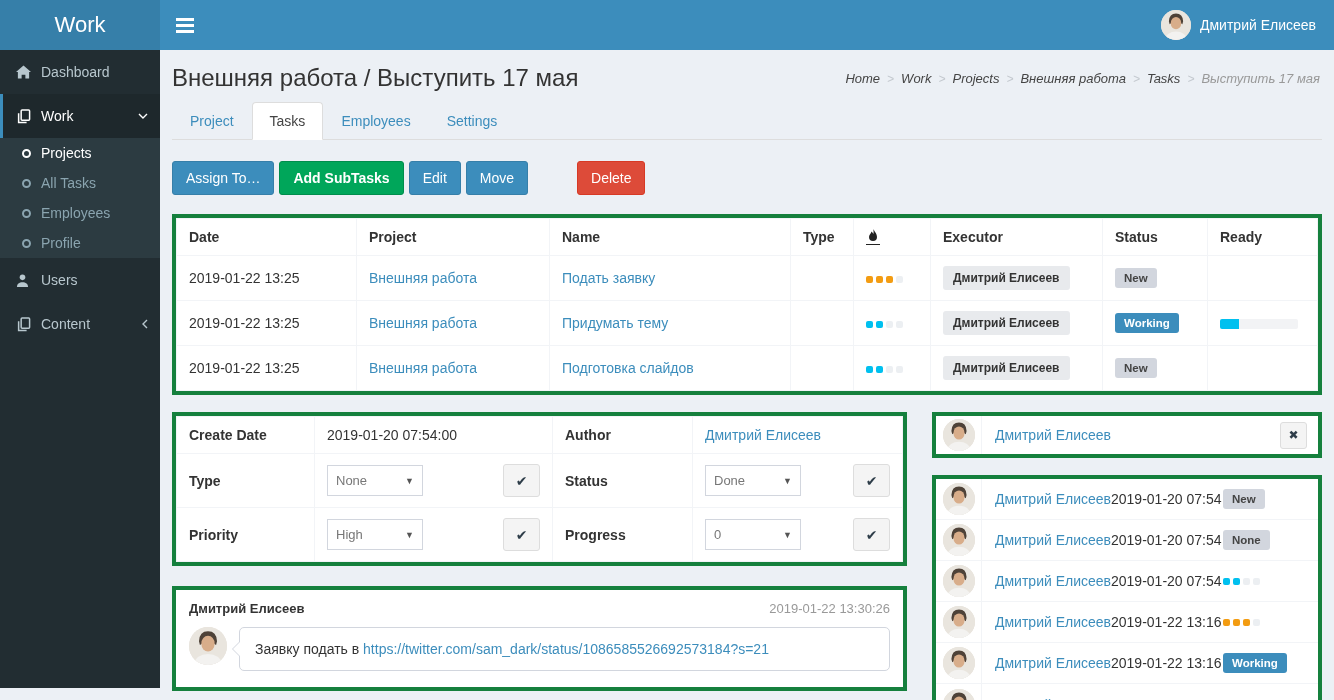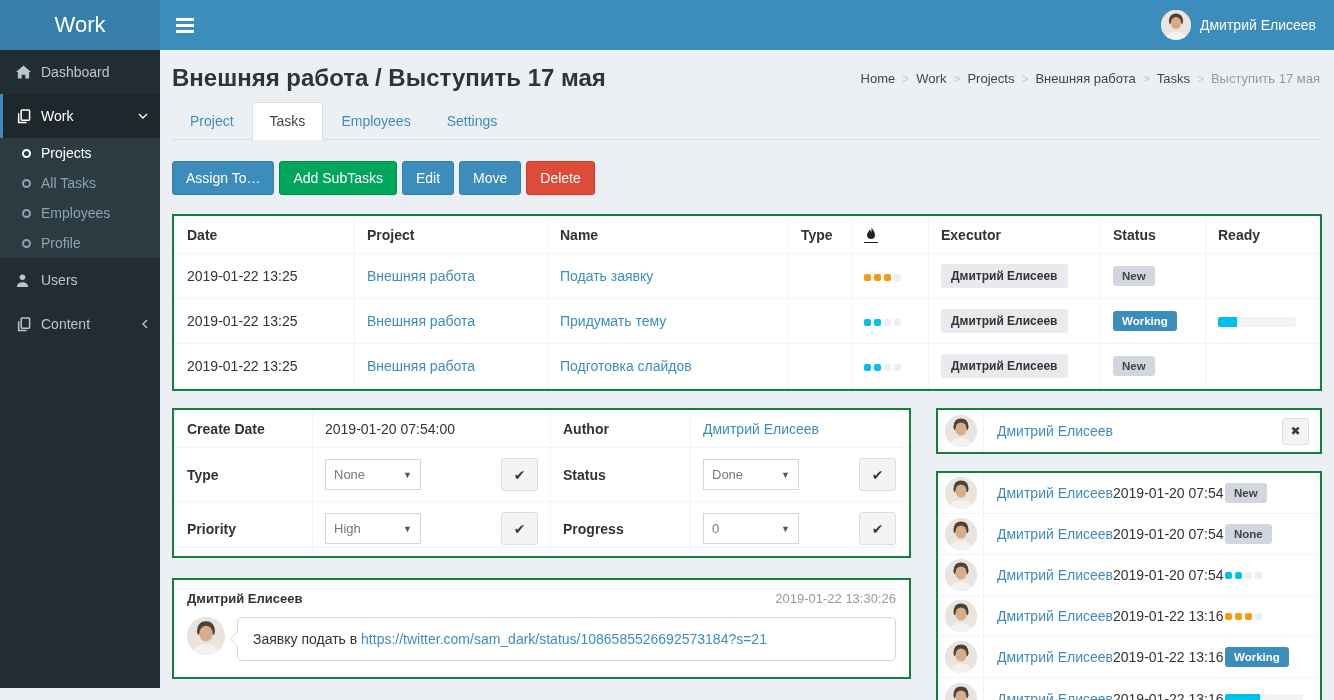--- a/index.html
+++ b/index.html
@@ -24,37 +24,37 @@
   .nav-item .chev { margin-left:auto; display:flex; }
   .submenu { background:#2c3b41; }
   .sub-item { display:flex; align-items:center; height:30px; padding-left:22px; color:#8aa4af; font-size:14px; cursor:pointer; }
   .sub-item .dot { width:9px; height:9px; border:2px solid #8aa4af; border-radius:50%; margin-right:10px; }
   .sub-item.active { color:#fff; }
   .sub-item.active .dot { border-color:#fff; }
 
   
   .main { position:absolute; left:160px; top:50px; right:0; bottom:0; background:#ecf0f5; padding:0 12px; overflow:hidden; }
   .page-head { display:flex; justify-content:space-between; align-items:center; padding:14px 2px 4px 0; }
-  h1 { font-size:24px; font-weight:700; color:#333; }
-  .breadcrumb { font-size:13px; color:#444; }
+  h1 { font-size:24px; font-weight:400; color:#333; }
+  .breadcrumb { font-size:13px; color:#444;font-style:italic; }
   .breadcrumb a { color:#444; text-decoration:none; cursor:pointer; }
   .breadcrumb .sep { color:#c3c8ce; margin:0 7px; font-size:12px; }
   .breadcrumb .last { color:#999; }
 
   .tabs { display:flex; border-bottom:1px solid #ddd; margin-top:6px; }
   .tab { padding:10px 17px; font-size:14px; color:#3c8dbc; cursor:pointer; border:1px solid transparent; margin-bottom:-1px; border-radius:4px 4px 0 0; }
   .tab.active { background:#fff; border-color:#ddd #ddd #fff; color:#444; }
 
   .toolbar { margin:21px 0 19px; display:flex; gap:5px; }
   .btn { font-family:inherit; font-size:14px; color:#fff; padding:8px 13px; border-radius:3px; border:1px solid transparent; cursor:pointer; }
   .btn-blue { background:#3c8dbc; border-color:#367fa9; }
-  .btn-green { background:#00a65a; border-color:#008d4c; }
-  .btn-red { background:#dd4b39; border-color:#d73925; }
-
-  .panel { background:#fff; border:2px solid #15803d; }
+  .btn-green { background:#00a65a; border-color:#008d4c;font-weight:bold; }
+  .btn-red { background:#dd4b39; border-color:#d73925;margin-left:44px; }
+
+  .panel { background:#fff; border:4px solid #15803d; }
 
   table { width:100%; border-collapse:collapse; table-layout:fixed; }
   th,td { border:1px solid #f2f4f7; padding:10px 12px; text-align:left; font-size:14px; color:#333; vertical-align:middle; }
   th { font-weight:bold; }
   a.cell-link { color:#3c8dbc; text-decoration:none; cursor:pointer; }
 
   .tag { display:inline-block; background:#e8eaed; color:#333; font-size:12px; font-weight:bold; padding:5px 10px; border-radius:3px; white-space:nowrap; }
   .badge { display:inline-block; padding:4px 9px; border-radius:3px; font-size:11.5px; font-weight:bold; }
   .badge-gray { background:#d2d6de; color:#444; }
   .badge-blue { background:#3c8dbc; color:#fff; }

